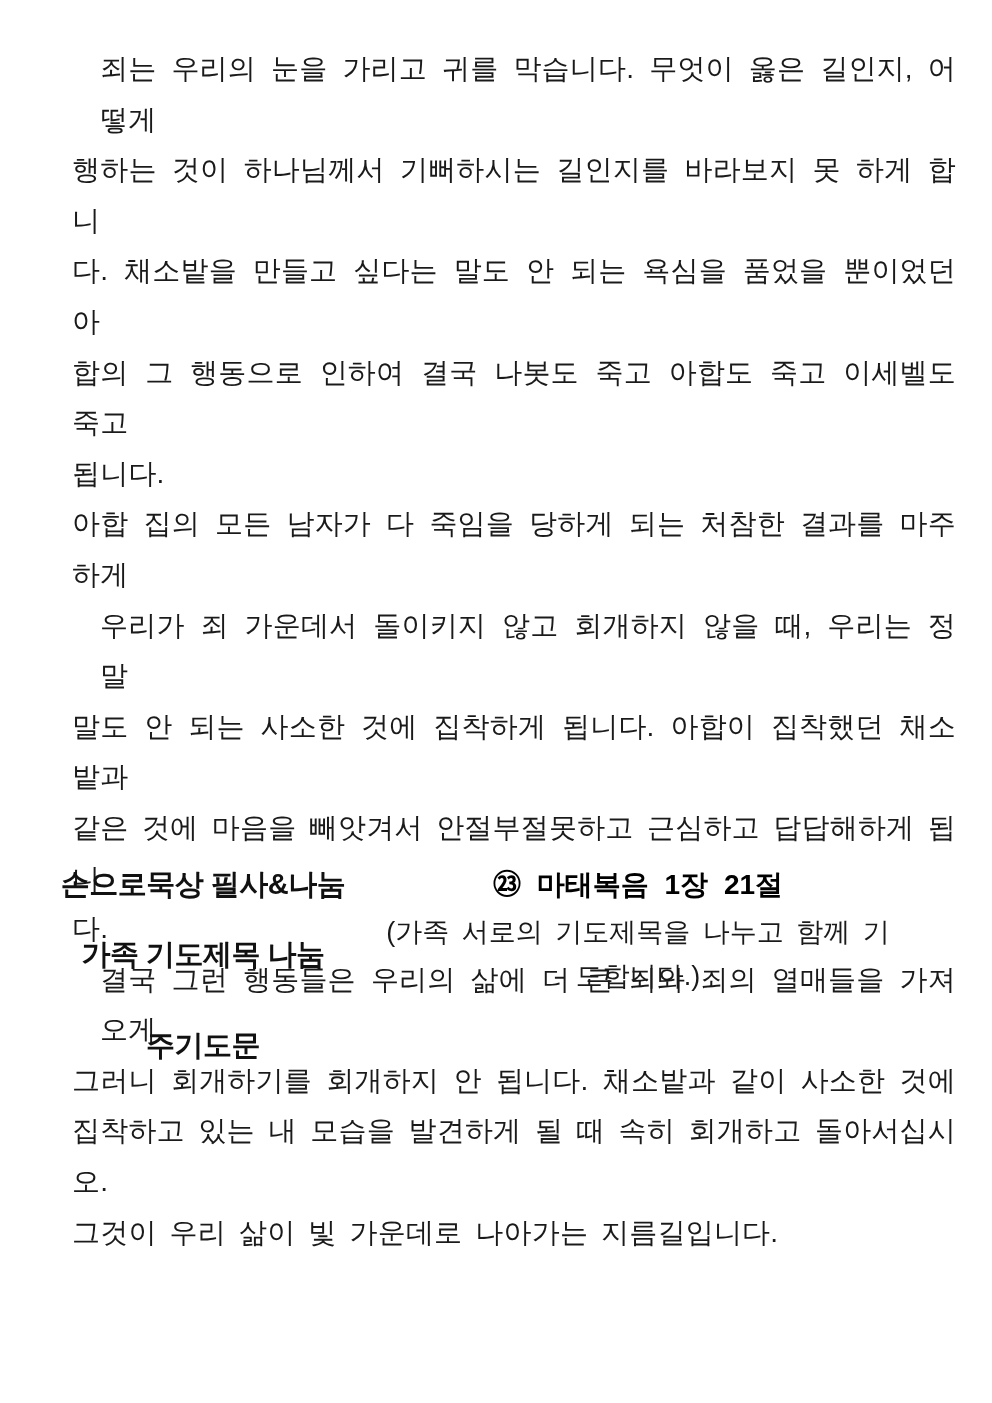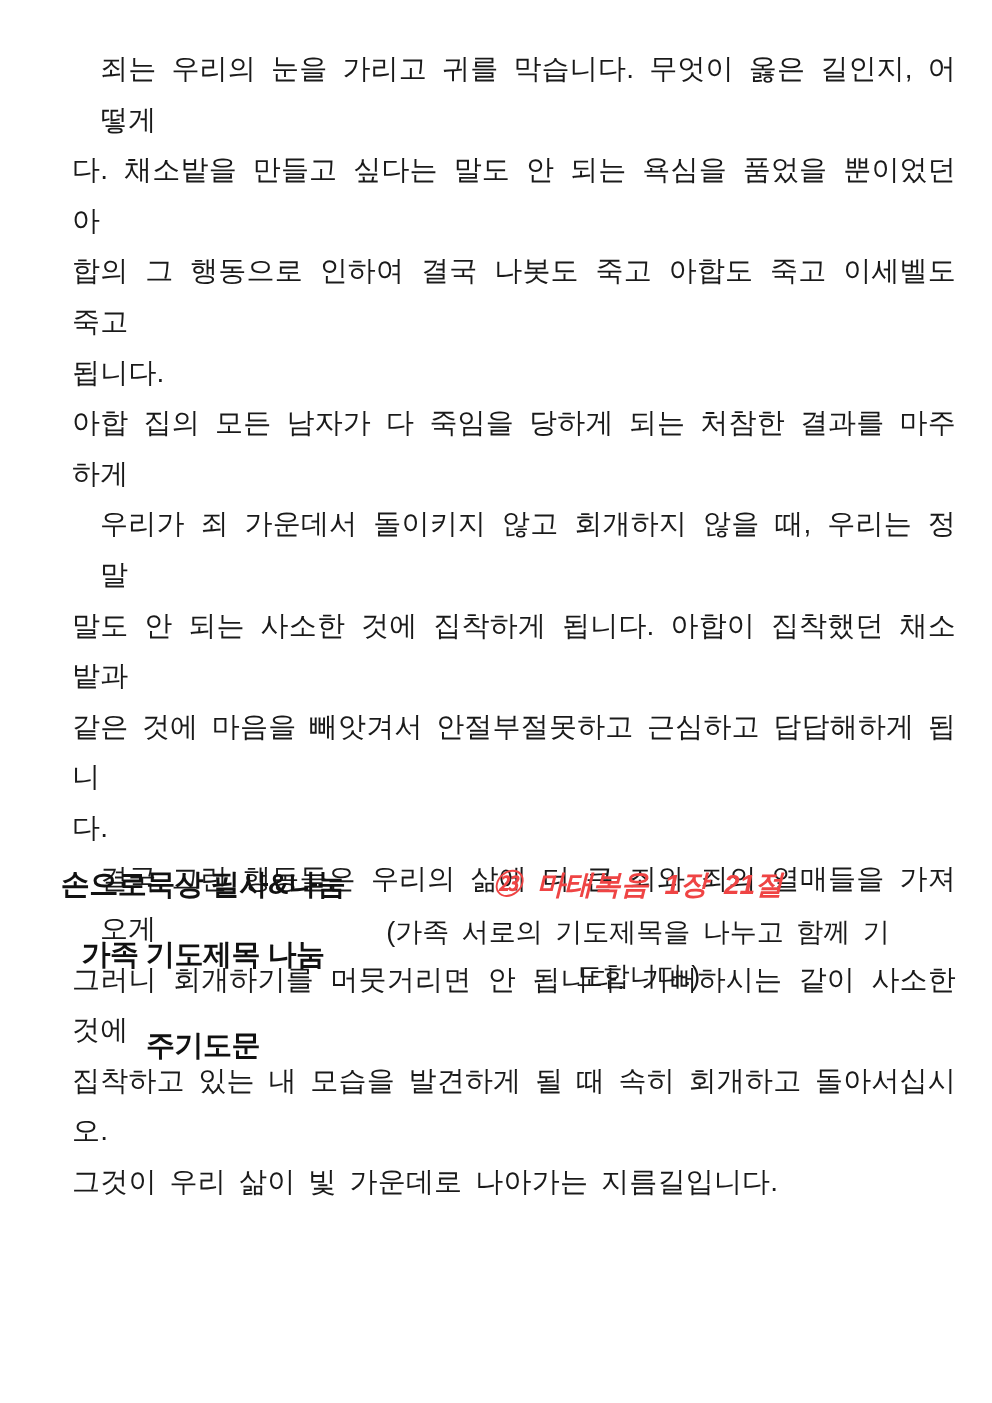--- a/index.html
+++ b/index.html
@@ -73,40 +73,41 @@
   .srow-3 { margin-top: 28px; }
 </style>
 </head>
 <body>
 
 <div class="page">
 
   <div class="body-text">
 
   <div class="line indent">죄는 우리의 눈을 가리고 귀를 막습니다. 무엇이 옳은 길인지, 어떻게</div>
+      <div class="line">행하는 것이 하나님께서 기뻐하시는 길인지를 바라보지 못 하게 합니</div>
       <div class="line">다. 채소밭을 만들고 싶다는 말도 안 되는 욕심을 품었을 뿐이었던 아</div>
       <div class="line">합의 그 행동으로 인하여 결국 나봇도 죽고 아합도 죽고 이세벨도 죽고</div>
       <div class="line last">됩니다.</div>
       <div class="line">아합 집의 모든 남자가 다 죽임을 당하게 되는 처참한 결과를 마주하게</div>
       <div class="line indent">우리가 죄 가운데서 돌이키지 않고 회개하지 않을 때, 우리는 정말</div>
       <div class="line">말도 안 되는 사소한 것에 집착하게 됩니다. 아합이 집착했던 채소밭과</div>
       <div class="line">같은 것에 마음을 빼앗겨서 안절부절못하고 근심하고 답답해하게 됩니</div>
       <div class="line last">다.</div>
       <div class="line indent">결국 그런 행동들은 우리의 삶에 더 큰 죄와 죄의 열매들을 가져오게</div>
-      <div class="line">그러니 회개하기를 머뭇거리면 안 됩니다. 기뻐하시는 같이 사소한 것에</div>
+      <div class="line">그러니 회개하기를 회개하지 안 됩니다. 채소밭과 같이 사소한 것에</div>
       <div class="line">집착하고 있는 내 모습을 발견하게 될 때 속히 회개하고 돌아서십시오.</div>
       <div class="line last">그것이 우리 삶이 빛 가운데로 나아가는 지름길입니다.</div>
     </div>
 
   <div class="schedule">
 
     <div class="srow srow-1">
       <div class="label-cell">손으로묵상 필사&amp;나눔</div>
       <div class="content-cell">
-        <div class="scripture-ref" style="color: #ef4444; font-style: italic;">㉓ 마태복음 1장 21절</div>
+        <div class="scripture-ref" style="color: #000000;">㉓ 마태복음 1장 21절</div>
       </div>
     </div>
 
     <div class="srow srow-2">
       <div class="label-cell">가족 기도제목 나눔</div>
       <div class="content-cell">
         <div class="note">(가족 서로의 기도제목을 나누고 함께 기도합니다.)</div>
       </div>
     </div>
 

